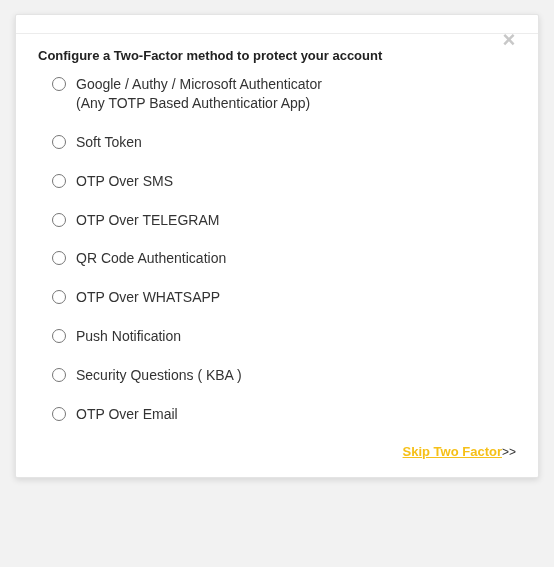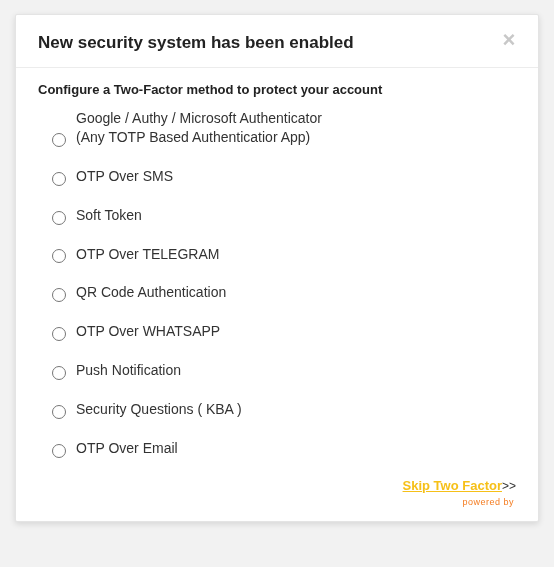--- a/index.html
+++ b/index.html
@@ -49,21 +49,21 @@
     font-weight: 700;
     color: #222;
     margin-bottom: 12px;
   }
   .options {
     list-style: none;
     padding-left: 14px;
   }
   .options li {
     display: flex;
-    align-items: flex-end;
+    align-items: flex-start;
     margin-bottom: 20px;
     font-size: 14px;
     color: #333;
   }
   .options li:last-child { }
   .options input[type="radio"] {
     margin-top: 2px;
     margin-right: 10px;
     width: 14px;
     height: 14px;
@@ -116,41 +116,40 @@
     margin-left: -2px;
   }
 </style>
 </head>
 <body>
 
 <div class="modal">
 
   <button class="close-btn">×</button>
 
-  <div class="modal-title">New security system has been enabled</div>
 
   <hr class="divider">
 
   <div class="subtitle">Configure a Two-Factor method to protect your account</div>
 
   <ul class="options">
     <li>
       <input type="radio" name="tfa" style="">
       <span class="option-text">
         <span>Google / Authy / Microsoft Authenticator</span>
         <span class="sub">(Any TOTP Based Authenticatior App)</span>
       </span>
     </li>
     <li>
       <input type="radio" name="tfa" style="">
-      <span class="option-text">OTP Over SMS</span>
+      <span class="option-text">Soft Token</span>
     </li>
     <li>
       <input type="radio" name="tfa" style="">
-      <span class="option-text">Soft Token</span>
+      <span class="option-text">OTP Over SMS</span>
     </li>
     <li>
       <input type="radio" name="tfa" style="">
       <span class="option-text">OTP Over TELEGRAM</span>
     </li>
     <li>
       <input type="radio" name="tfa" style="">
       <span class="option-text">QR Code Authentication</span>
     </li>
     <li>
@@ -169,16 +168,15 @@
       <input type="radio" name="tfa" style="">
       <span class="option-text">OTP Over Email</span>
     </li>
   </ul>
 
   <div class="skip-row">
     <a class="skip-link">Skip Two Factor</a><span class="skip-arrows">&gt;&gt;</span>
   </div>
 
   <div class="powered">
-    <span class="powered-by">powered by</span>
   </div>
 
 </div>
 
 </body></html>

